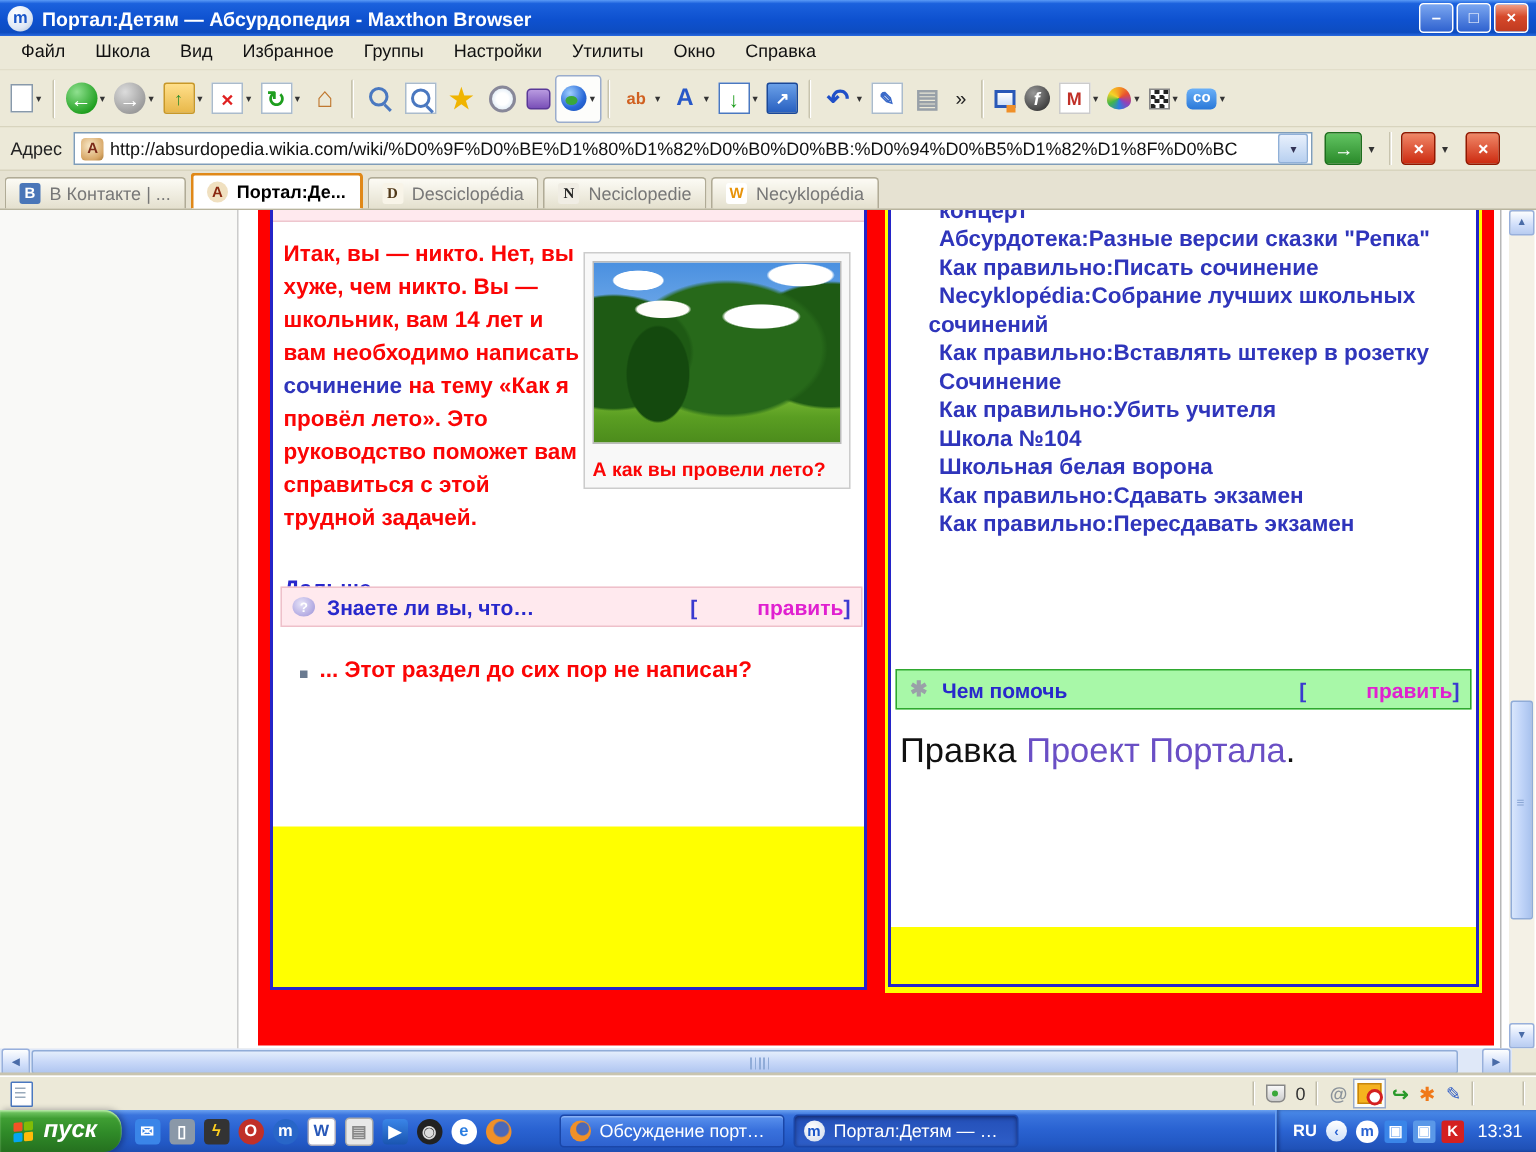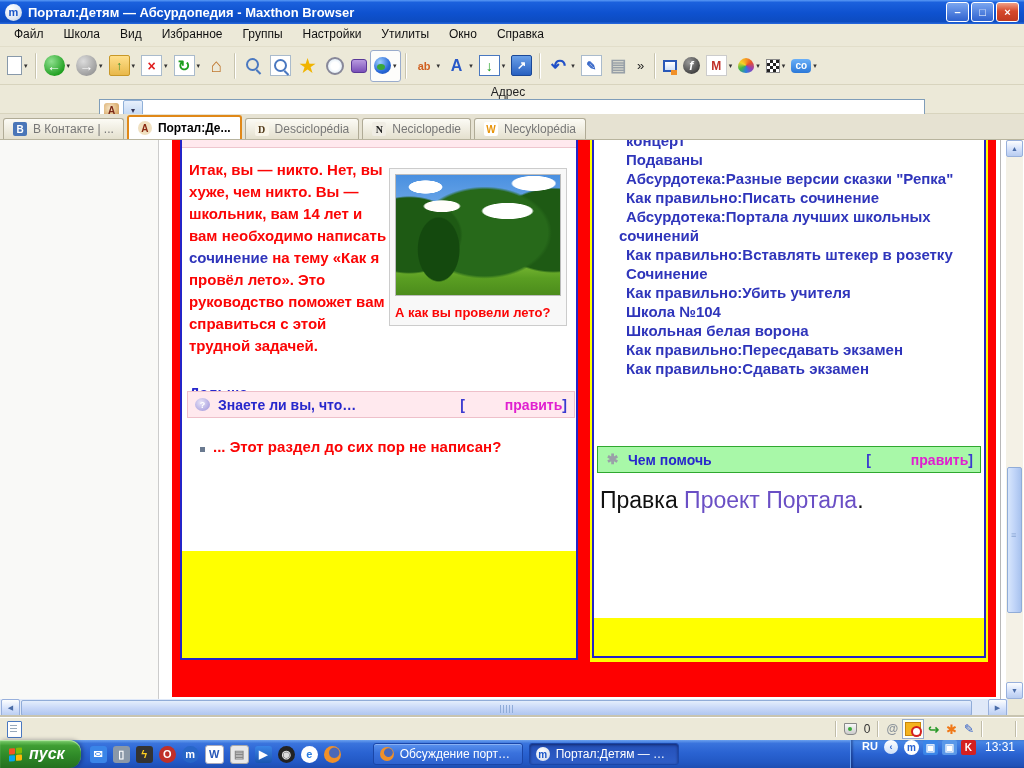--- a/index.html
+++ b/index.html
@@ -64,21 +64,21 @@
   .i-img .ic::after{content:"";position:absolute;width:6px;height:5px;background:#f09028;left:6px;top:8px;}
   .i-flash .ic{background:radial-gradient(circle at 35% 30%,#999,#222);border-radius:50%;color:#fff;font-style:italic;font-size:12px;width:17px;height:17px;}
   .i-gmail .ic{background:#fff;border:1px solid #ccc;color:#c03028;font-size:12px;}
   .i-msn .ic{background:conic-gradient(#f59a23,#e8512e,#9440b8,#2a7de1,#42b649,#f5d327,#f59a23);
     border-radius:50% 50% 50% 50%/60% 60% 40% 40%;width:16px;height:15px;}
   .i-qr .ic{background:repeating-conic-gradient(#222 0 25%,#fff 0 50%);background-size:6px 6px;border:1px solid #888;width:14px;height:14px;}
   .i-co .ic{background:linear-gradient(#6ab0f8,#2a78d8);border-radius:4px;color:#fff;font-size:10px;width:20px;height:14px;}
 
   
   .addressbar{position:absolute;left:0;top:85px;width:1024px;height:29px;background:#ece9d8;
-    display:flex;align-items:center;padding:0 7px;box-sizing:border-box;border-bottom:1px solid #d8d4be;font-size:12px;flex-direction:column;}
+    display:flex;align-items:center;padding:0 7px;box-sizing:border-box;border-bottom:1px solid #d8d4be;font-size:12px;}
   .addr-label{margin-right:8px;color:#222;}
   .addr-box{width:826px;height:22px;background:#fff;border:1px solid #7f9db9;display:flex;align-items:center;
     padding:0 2px;box-sizing:border-box;flex:0 0 auto;}
   .addr-fav{width:15px;height:15px;flex:0 0 auto;border-radius:3px;margin:0 4px 0 2px;
     background:radial-gradient(circle at 40% 35%,#f8e8c8,#d8a868 70%,#a87838);
     color:#7a2818;font-weight:700;font-size:10px;display:flex;align-items:center;justify-content:center;}
   .addr-input{flex:1;border:0;outline:0;font-size:12px;font-family:"Liberation Sans",sans-serif;color:#111;background:transparent;padding:0;}
   .addr-dd{width:18px;height:18px;flex:0 0 auto;background:linear-gradient(#e8f0fc,#b8d0f0);border:1px solid #90b0d8;
     border-radius:2px;display:flex;align-items:center;justify-content:center;font-size:8px;color:#335;}
   .addr-go{width:23px;height:20px;margin-left:8px;background:linear-gradient(#62c462,#2a8a2a);border:1px solid #1e6e1e;
@@ -223,21 +223,21 @@
   .tbtns{display:flex;margin-left:20px;}
   .tbtn{height:22px;width:150px;margin:0 3px;box-sizing:border-box;display:flex;align-items:center;gap:6px;padding:0 6px;
     background:linear-gradient(180deg,#5a92ee,#3a72dd 45%,#2e62cf);border:1px solid #1a46a8;border-radius:3px;
     color:#fff;font-size:12px;box-shadow:inset 0 1px 0 #88b0f4;}
   .tbtn.pressed{background:linear-gradient(180deg,#2450b8,#2e5ec8);box-shadow:inset 0 1px 3px rgba(0,0,30,.5);}
   .bic{width:14px;height:14px;border-radius:50%;flex:0 0 auto;display:flex;align-items:center;justify-content:center;
     font-size:10px;font-weight:700;}
   .bic-ff{background:radial-gradient(circle at 60% 40%,#4a68b8 33%,#f09028 40%);}
   .bic-mx{background:radial-gradient(circle at 40% 35%,#fff,#cdd8ea);color:#1a56c8;}
   .tbtn .lbl{white-space:nowrap;overflow:hidden;text-overflow:ellipsis;}
-  .tray{margin-left:auto;height:28px;display:flex;align-items:flex-start;gap:6px;padding:0 9px 0 11px;
+  .tray{margin-left:auto;height:28px;display:flex;align-items:center;gap:6px;padding:0 9px 0 11px;
     background:linear-gradient(180deg,#4a8ae8,#2a63d2 50%,#1e4eb2);border-left:1px solid #6aa0f0;
     box-shadow:inset 2px 0 2px rgba(0,0,40,.3);color:#fff;font-size:11px;}
   .lang-ind{font-weight:700;}
   .chev-btn{width:14px;height:14px;border-radius:50%;background:linear-gradient(#fff,#cfe0f8);color:#2a63d2;
     display:flex;align-items:center;justify-content:center;font-size:9px;font-weight:700;}
   .ti{width:15px;height:15px;border-radius:2px;display:flex;align-items:center;justify-content:center;
     font-size:10px;font-weight:700;flex:0 0 auto;}
   .t-mx{background:#fff;color:#2a63d2;border-radius:50%;}
   .t-b1{background:#3a85e8;color:#fff;}
   .t-b2{background:#5a98e8;color:#fff;}
@@ -414,20 +414,21 @@
       <div class="tb i-co dd">
         <span class="ic">co</span>
       </div>
 
   </div>
 
   <div class="addressbar">
     <span class="addr-label">Адрес</span>
     <div class="addr-box">
       <div class="addr-fav">A</div>
+      <input class="addr-input" readonly="" value="http://absurdopedia.wikia.com/wiki/%D0%9F%D0%BE%D1%80%D1%82%D0%B0%D0%BB:%D0%94%D0%B5%D1%82%D1%8F%D0%BC" style="">
       <div class="addr-dd">▾</div>
     </div>
     <div class="addr-go">→</div>
     <span class="mini-dd">▾</span>
     <span class="addr-sep"></span>
     <div class="addr-x">×</div>
     <span class="mini-dd">▾</span>
     <div class="addr-x addr-x2">×</div>
   </div>
 
@@ -487,42 +488,41 @@
 
         <div class="yellow-left"></div>
       </div>
 
       <div class="rcol-wrap">
         <div class="col-right">
           <div class="rlinks">
 
               <a href="#">концерт</a>
 
-              <a href="#">Подаваны</a>
 
               <a href="#">Абсурдотека:Разные версии сказки "Репка"</a>
 
               <a href="#">Как правильно:Писать сочинение</a>
 
-              <a href="#">Абсурдотека:Портала лучших школьных сочинений</a>
+              <a href="#">Necyklopédia:Собрание лучших школьных сочинений</a>
 
               <a href="#">Как правильно:Вставлять штекер в розетку</a>
 
 
               <a href="#">Сочинение</a>
 
               <a href="#">Как правильно:Убить учителя</a>
 
               <a href="#">Школа №104</a>
 
               <a href="#">Школьная белая ворона</a>
 
+              <a href="#">Как правильно:Сдавать экзамен</a>
+
               <a href="#">Как правильно:Пересдавать экзамен</a>
-
-              <a href="#">Как правильно:Сдавать экзамен</a>
 
 
           </div>
 
           <div class="secbox box-help">
             <span class="gear-icon">✱</span>
             <span class="sec-title">Чем помочь</span>
             <span class="edit-link"><span class="br">[</span><a href="#">править</a><span class="br">]</span></span>
           </div>
 

